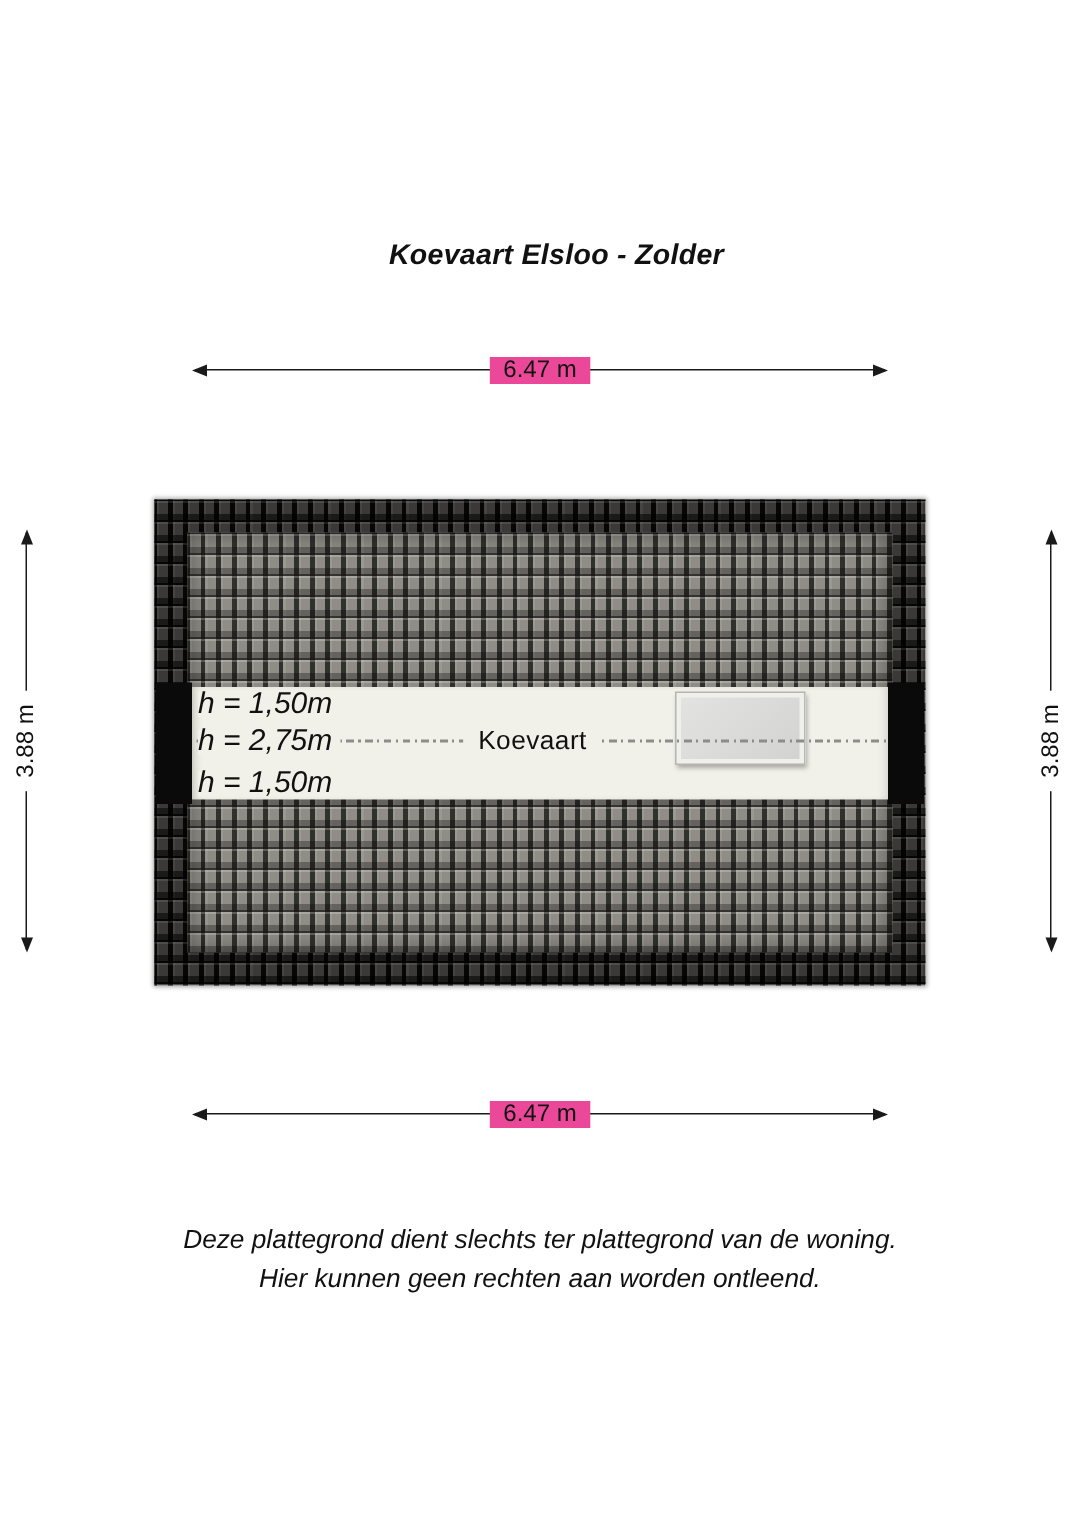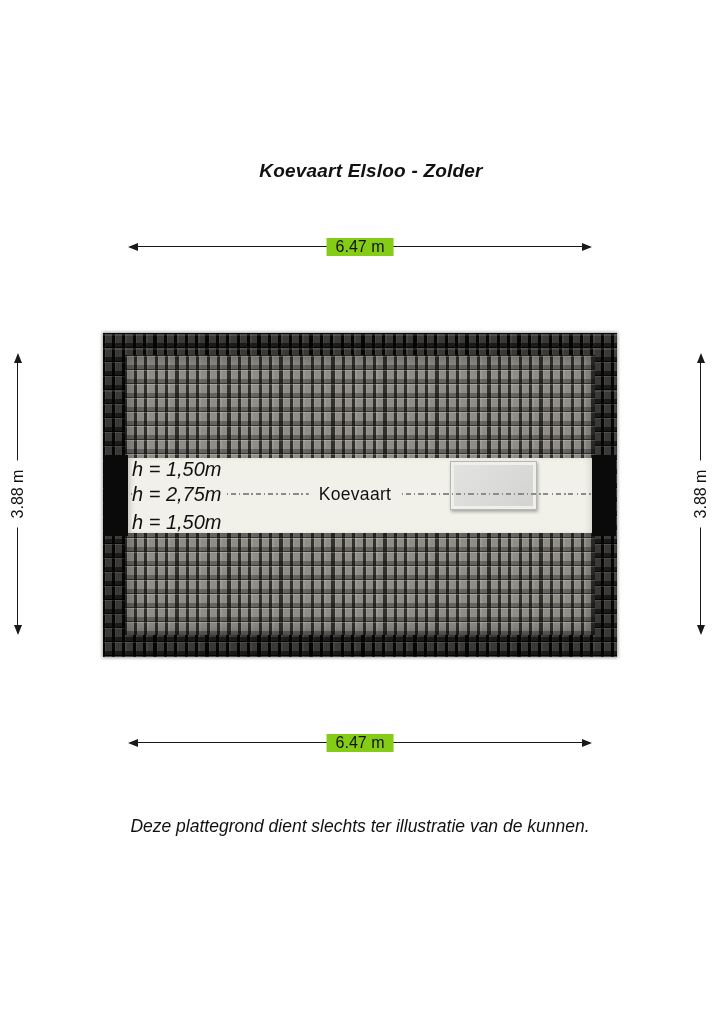--- a/index.html
+++ b/index.html
@@ -31,21 +31,21 @@
     left: 0; top: 50%; transform: translateY(-50%);
     border-width: 4px 10px 4px 0; border-color: transparent #1a1a1a transparent transparent;
   }
   .dim-h .arr.east {
     right: 0; top: 50%; transform: translateY(-50%);
     border-width: 4px 0 4px 10px; border-color: transparent transparent transparent #1a1a1a;
   }
   .dim-h .dim-label {
     position: absolute; left: 50%; top: 50%;
     transform: translate(-50%, -50%);
-    background: #84cc16; padding: 0 9px;
+    background: #ec4899; padding: 0 9px;
     font-size: 16px; white-space: nowrap;
   }
 
   
   .dim-v { position: absolute; top: 353px; height: 282px; width: 16px; }
   .dim-v.left { left: 10px; }
   .dim-v.right { left: 693px; }
   .dim-v .line {
     position: absolute; top: 2px; bottom: 2px; left: 7px;
     border-left: 1.4px solid #1a1a1a;
@@ -193,14 +193,15 @@
 </div>
 
 <div class="dim-h bottom">
   <span class="arr west"></span>
   <span class="line"></span>
   <span class="arr east"></span>
   <span class="dim-label">6.47 m</span>
 </div>
 
 <div class="disclaimer">
-  <div>Deze plattegrond dient slechts ter illustratie van de kunnen.</div>
+  <div>Deze plattegrond dient slechts ter plattegrond van de woning.</div>
+  <div>Hier kunnen geen rechten aan worden ontleend.</div>
 </div>
 
 </body></html>

